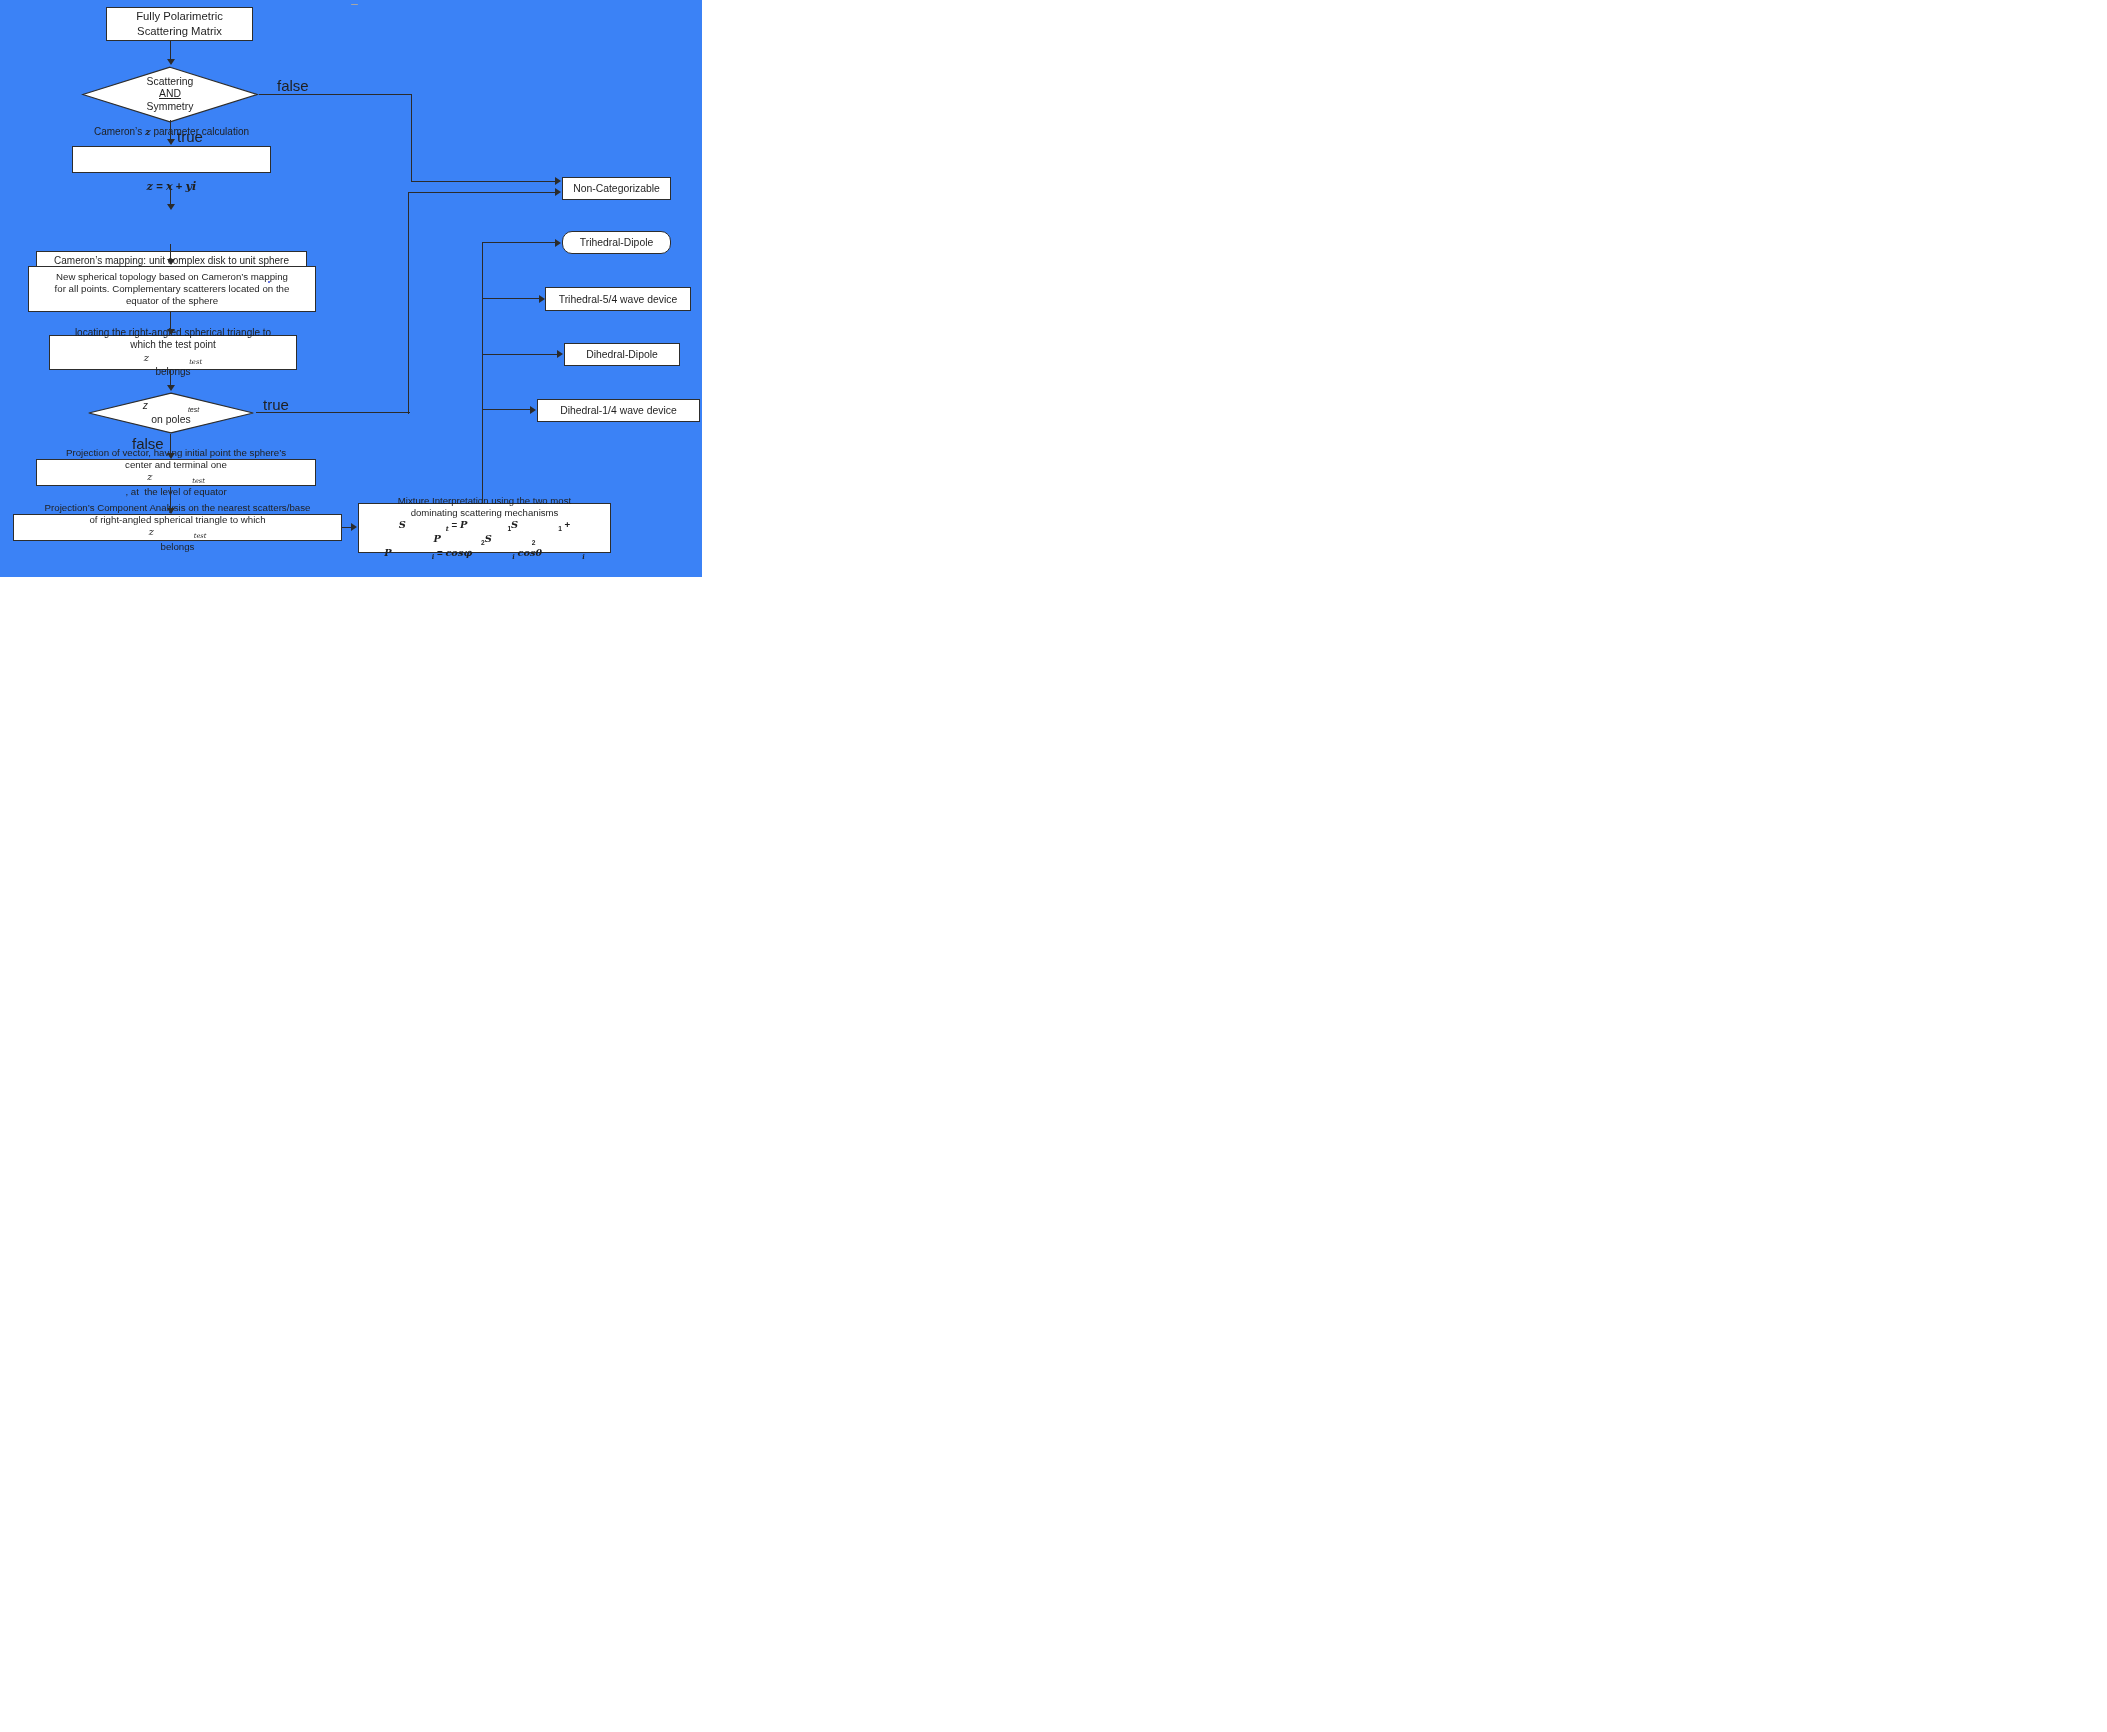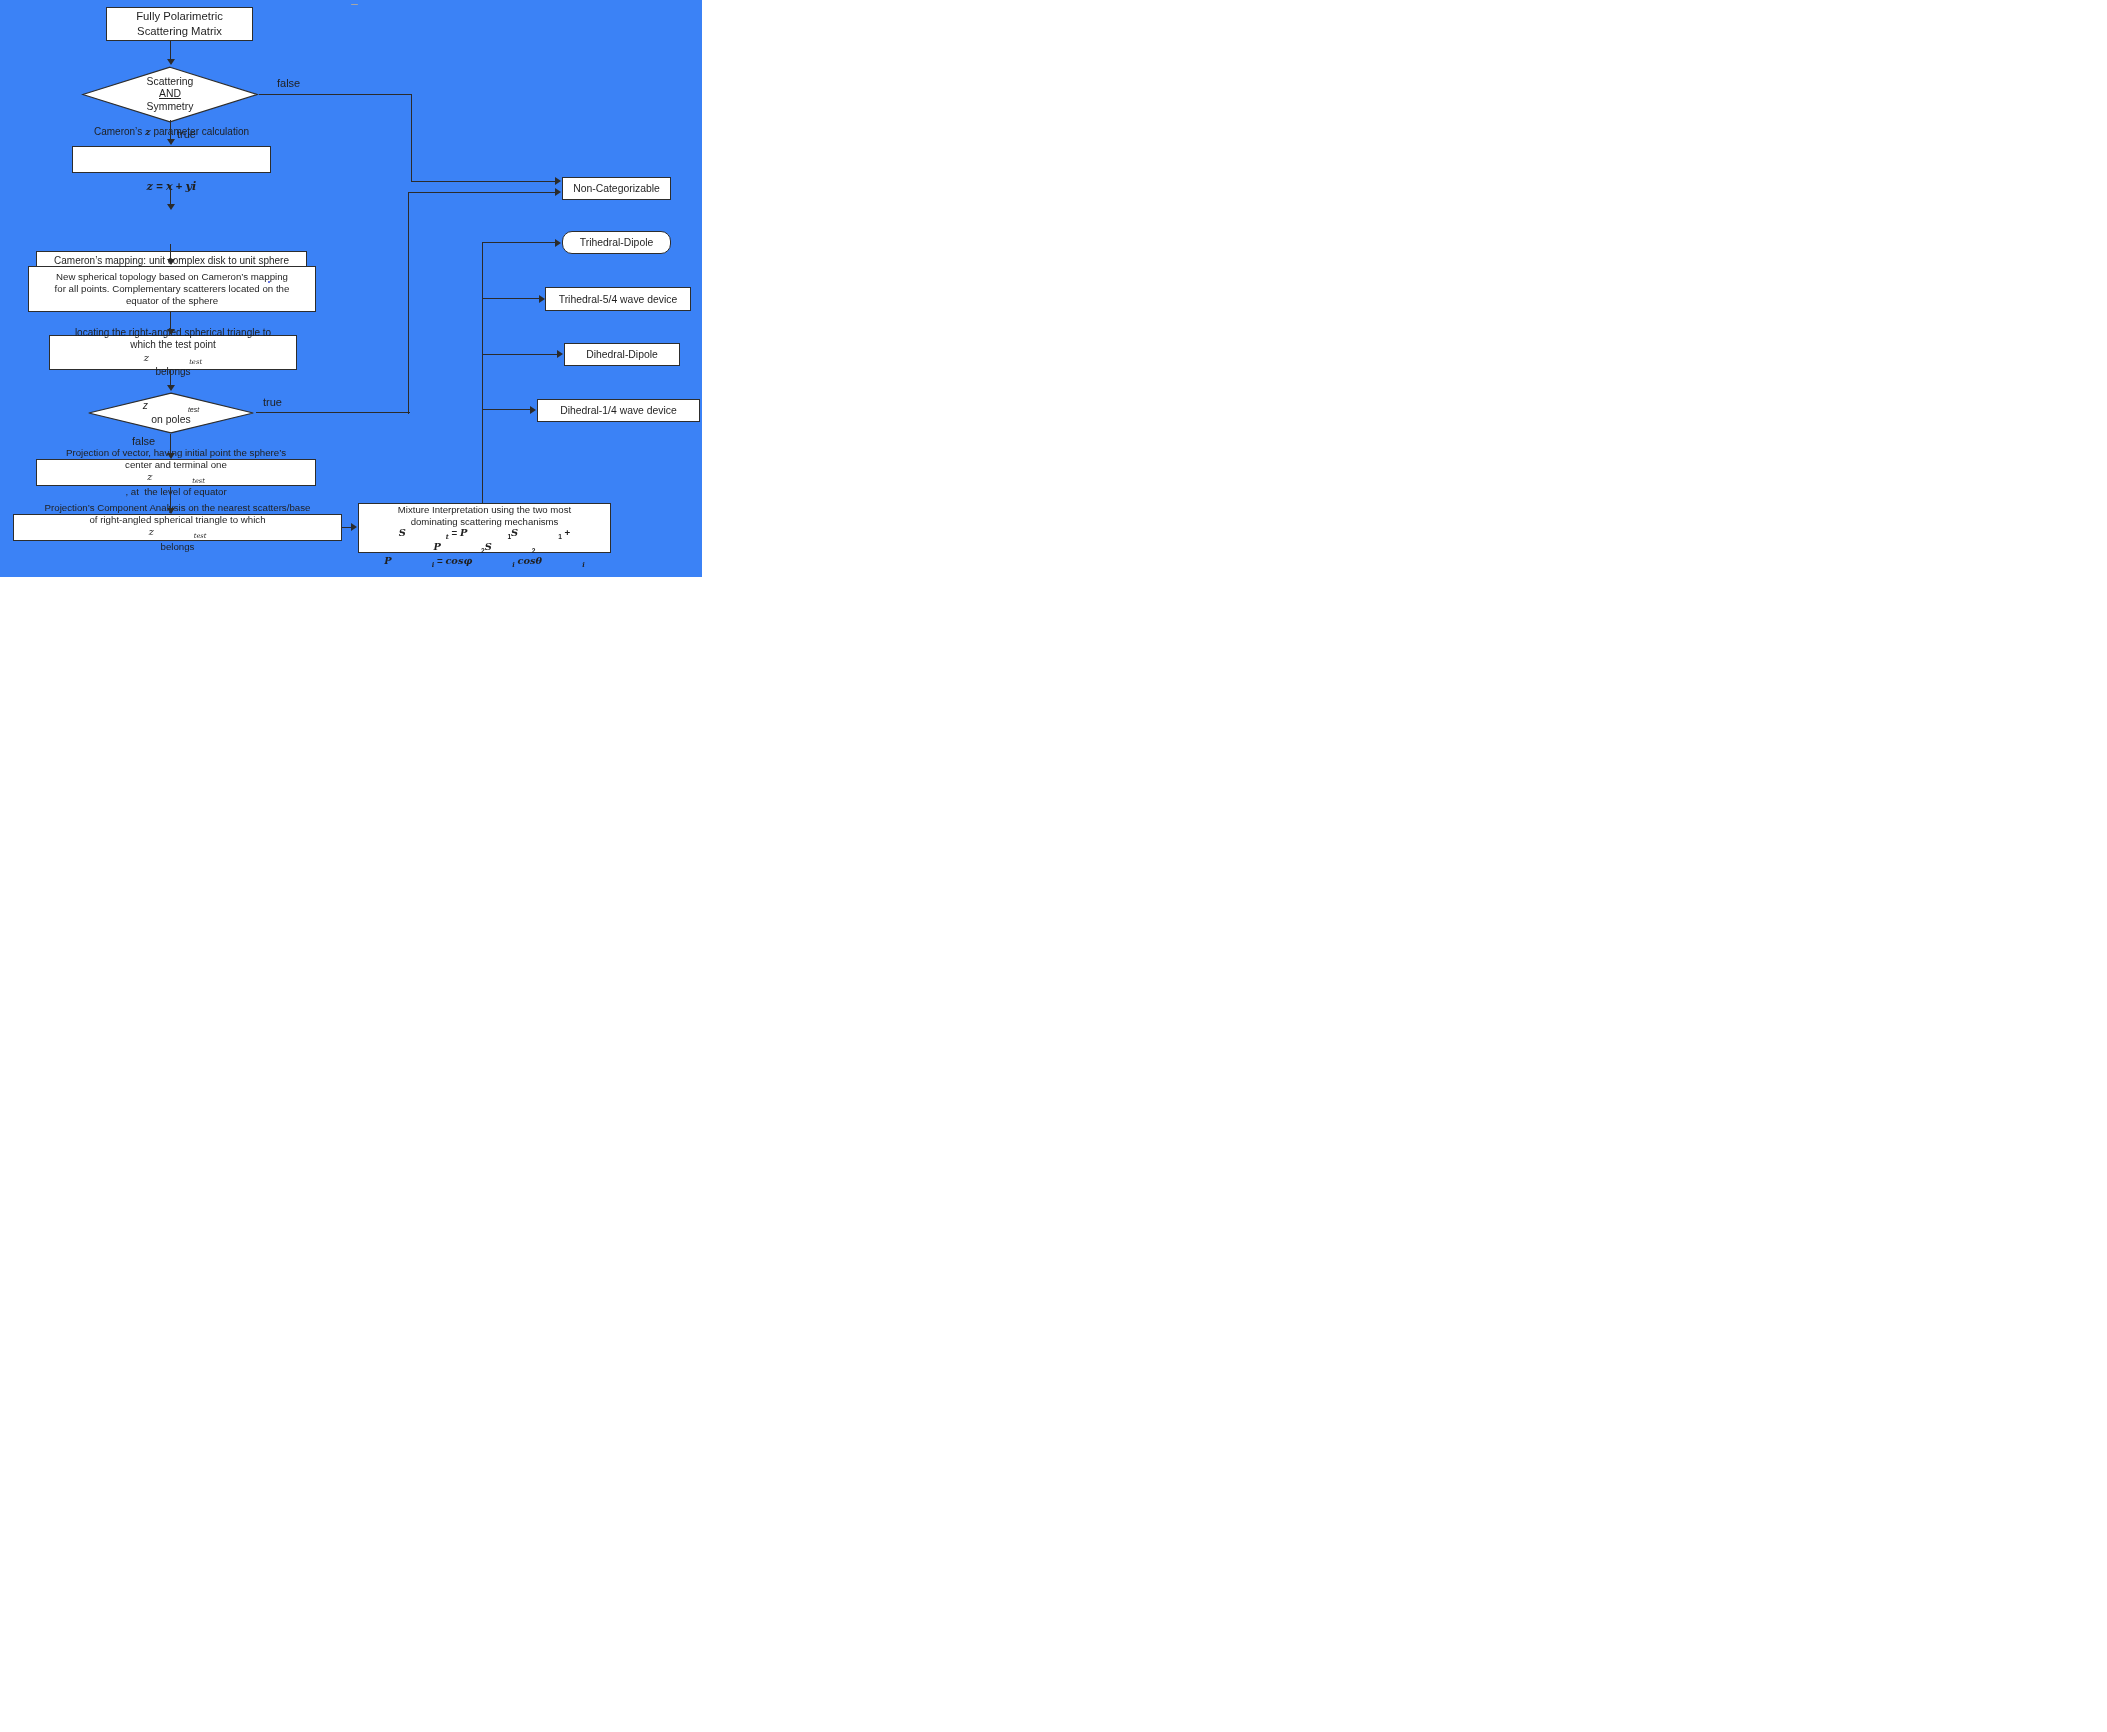--- a/index.html
+++ b/index.html
@@ -14,21 +14,21 @@
   .diamond svg{position:absolute;left:0;top:0;}
   .dtext{position:absolute;left:0;top:0;width:100%;height:100%;display:flex;flex-direction:column;
          align-items:center;justify-content:center;text-align:center;font-size:10.4px;line-height:1.18;}
   .und{text-decoration:underline;}
   .line{position:absolute;background:#2b2b2b;}
   .v{width:1.2px;} .h{height:1.2px;}
   .arr-d{position:absolute;width:0;height:0;border-left:4.2px solid transparent;
          border-right:4.2px solid transparent;border-top:6.5px solid #2b2b2b;}
   .arr-r{position:absolute;width:0;height:0;border-top:4.2px solid transparent;
          border-bottom:4.2px solid transparent;border-left:6.5px solid #2b2b2b;}
-  .lbl{position:absolute;font-size:11px;color:#1f1f1f;}
+  .lbl{position:absolute;font-size:15px;color:#1f1f1f;}
   .t17{font-size:10px;} .t16{font-size:9.7px;line-height:1.24;}
   .fline{font-size:11.3px;}
   .out{font-size:10.4px;}
   .mxt{font-size:9.6px;line-height:1.22;}
   .mxf{font-size:9.8px;line-height:1.2;}
   .artifact-dash{position:absolute;left:351px;top:3.6px;width:6.5px;height:1.8px;background:#a6a6a6;border-radius:1.2px;z-index:5;}
   .artifact-dot{position:absolute;left:268px;top:281px;width:1.8px;height:1.8px;background:#3b4fd8;border-radius:50%;z-index:5;}
 </style>
 </head>
 <body>
@@ -66,21 +66,21 @@
     <svg width="168" height="42" viewBox="0 0 284 71">
       <polygon points="142,2 281,35.5 142,69 3,35.5" fill="#ffffff" stroke="#2d2d2d" stroke-width="2"></polygon>
     </svg>
     <div class="dtext"><i>z<sub>test</sub></i> on poles</div>
   </div>
 
   <div class="node t16" style="left:36px;top:459px;width:280px;height:27px;">Projection of vector, having initial point the sphere’s<br>center and terminal one <i>z<sub>test</sub></i>, at&nbsp; the level of equator</div>
 
   <div class="node t16" style="left:13px;top:514px;width:329px;height:27px;">Projection’s Component Analysis on the nearest scatters/base<br>of right-angled spherical triangle to which <i>z<sub>test</sub></i> belongs</div>
 
-  <div class="node" style="left:358px;top:503px;width:253px;height:50px;justify-content:space-between;">
+  <div class="node" style="left:358px;top:503px;width:253px;height:50px;">
     <div class="mxt">Mixture Interpretation using the two most<br>dominating scattering mechanisms</div>
     <div class="mxf"><b><i>S<sub>t</sub></i> = <i>P</i><sub>1</sub><i>S</i><sub>1</sub> + <i>P</i><sub>2</sub><i>S</i><sub>2</sub></b></div>
     <div class="mxf"><b><i>P<sub>i</sub></i> = <i>cosφ<sub>i</sub></i> <i>cosθ<sub>i</sub></i></b></div>
   </div>
 
   <div class="node out" style="left:562px;top:177px;width:109px;height:22.5px;">Non-Categorizable</div>
   <div class="node out" style="left:562px;top:231px;width:109px;height:22.5px;border-radius:10px;">Trihedral-Dipole</div>
   <div class="node out" style="left:545px;top:287px;width:146px;height:24px;">Trihedral-5/4 wave device</div>
   <div class="node out" style="left:564px;top:343px;width:116px;height:22.5px;">Dihedral-Dipole</div>
   <div class="node out" style="left:537px;top:399px;width:163px;height:23px;">Dihedral-1/4 wave device</div>

